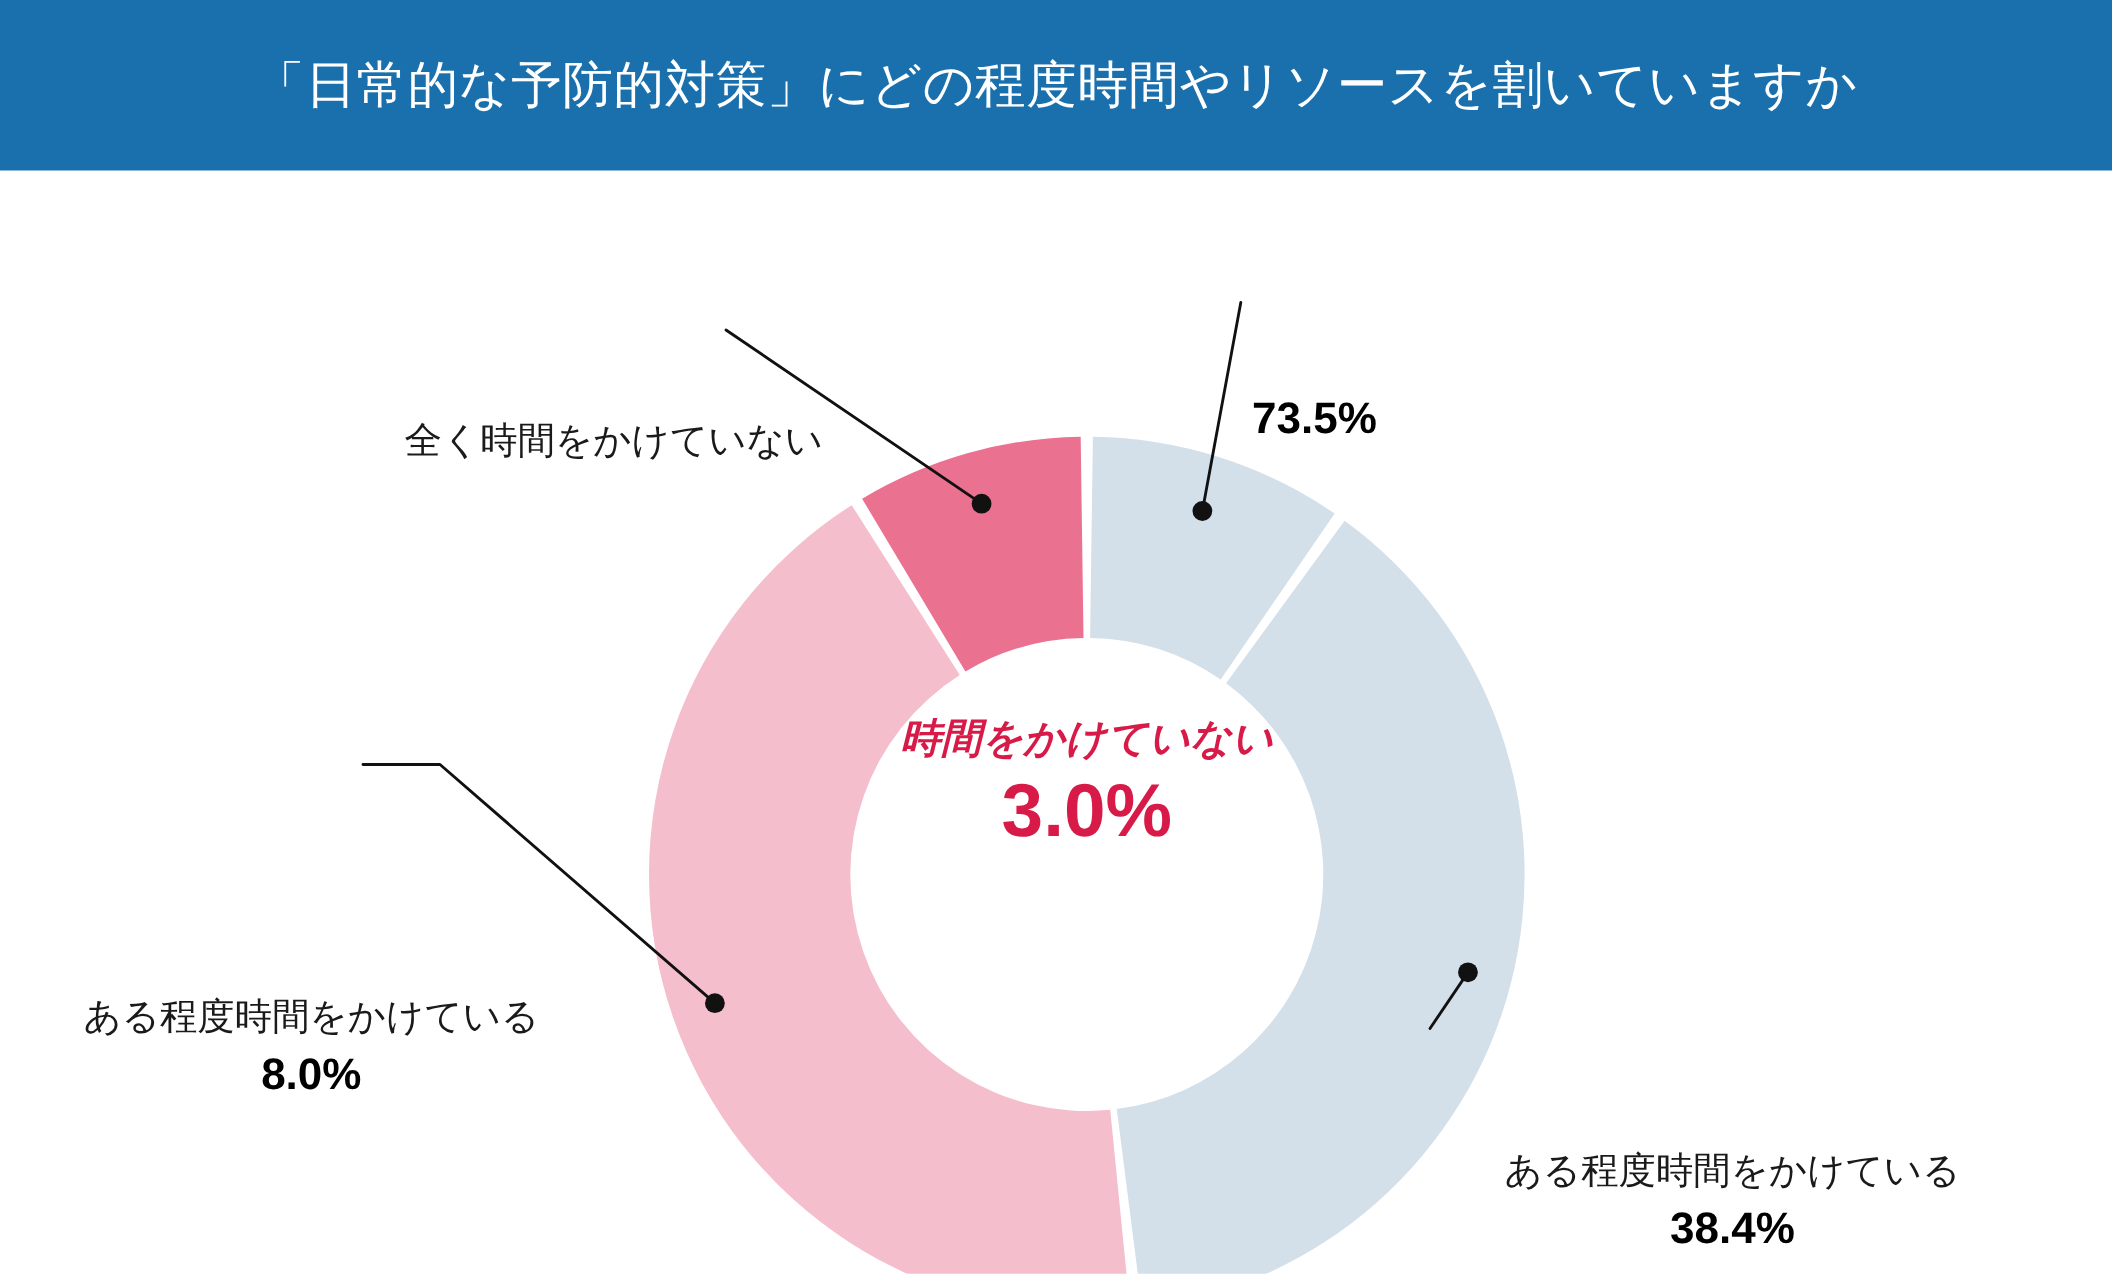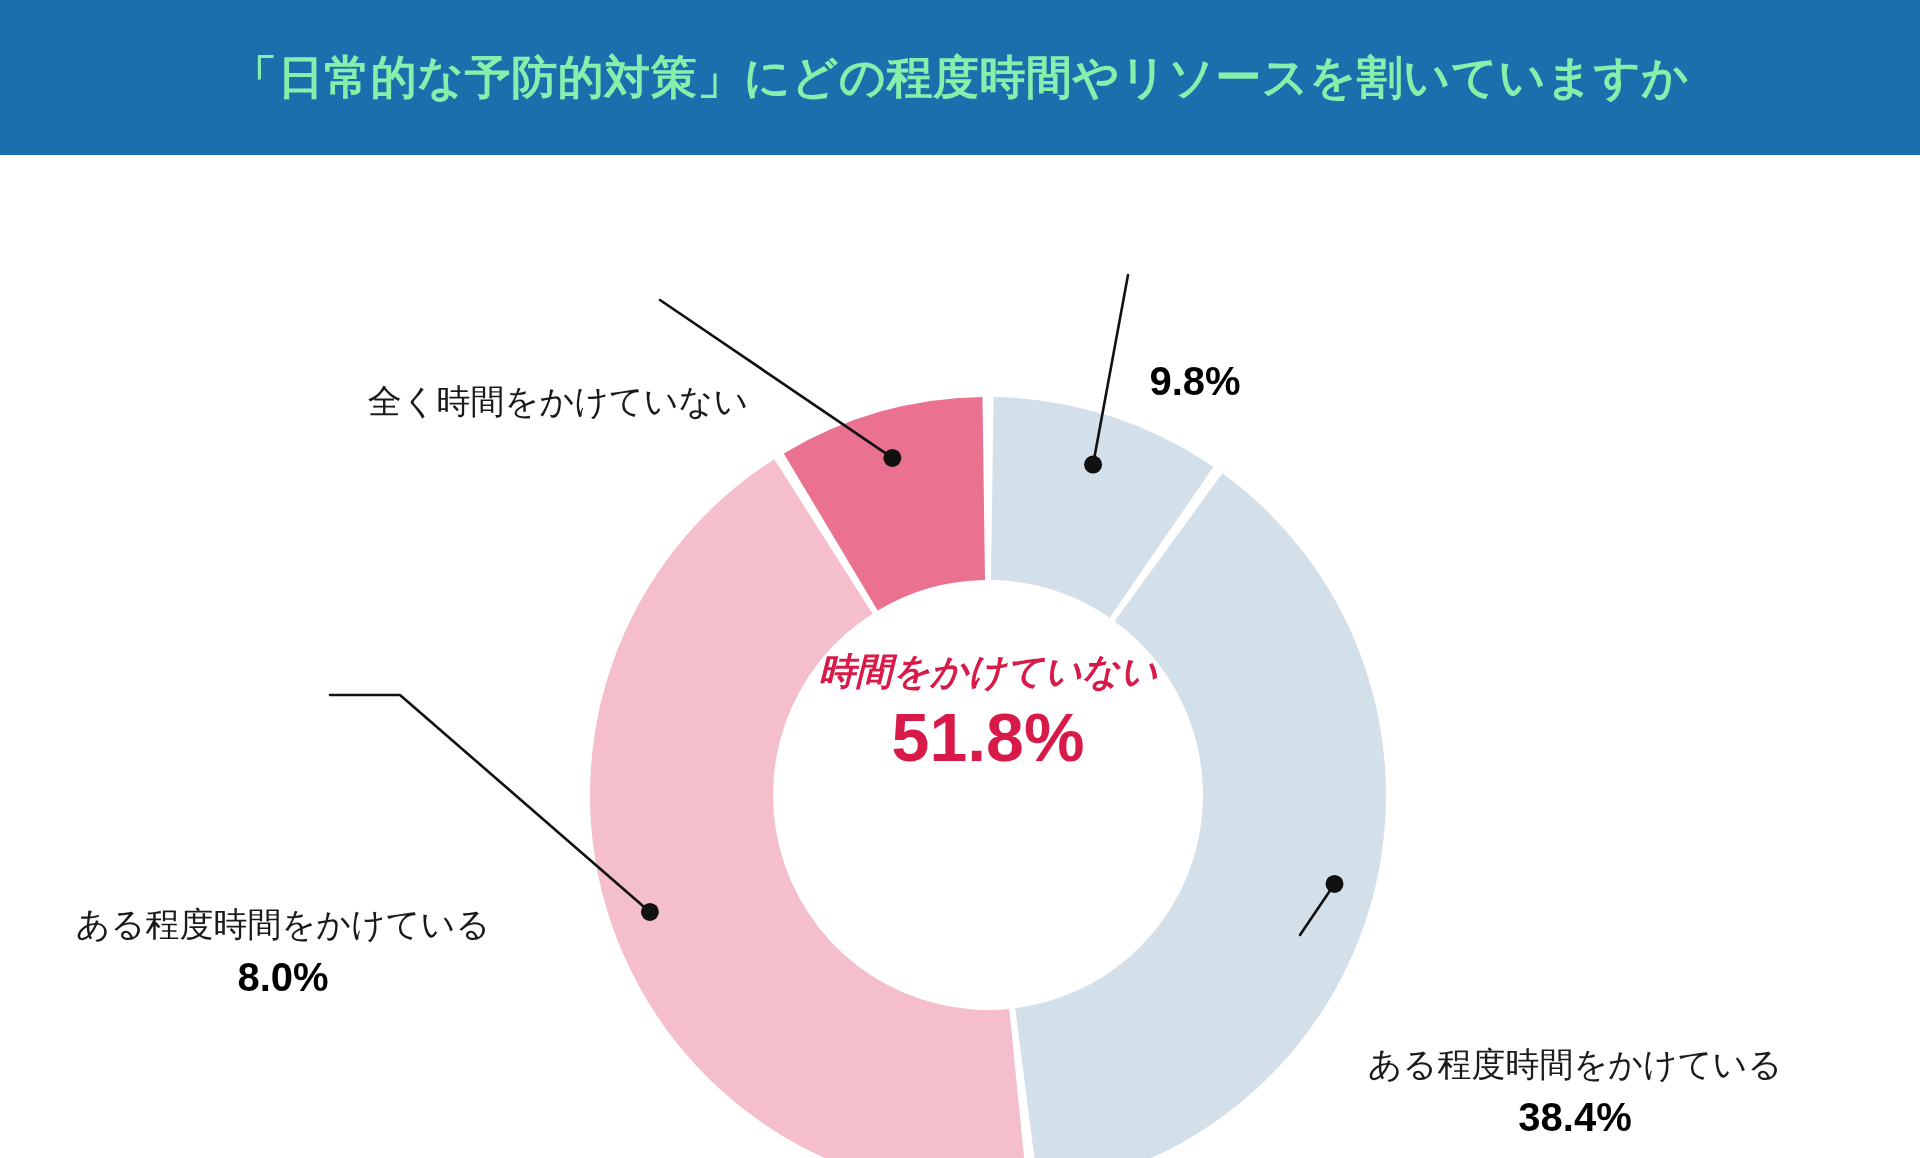--- a/index.html
+++ b/index.html
@@ -20,23 +20,23 @@
     position: absolute;
     left: 0; top: 0;
     width: 1920px;
     height: 155px;
     background: #1A70AD;
     display: flex;
     align-items: center;
     justify-content: center;
   }
   #header-title {
-    color: #86efac;
+    color: #ffffff;
     font-size: 46px;
-    font-weight: bold;
+    font-weight: normal;
     letter-spacing: 0.5px;
     white-space: nowrap;
   }
 
   
   #chart-area {
     position: absolute;
     left: 0; top: 155px;
     width: 1920px;
     height: 1003px;
@@ -121,25 +121,25 @@
         <circle cx="1334.5009400621566" cy="728.9663202343552" r="9" fill="#111111"></circle>
         <path d="M 649.9131354851766 756.9409237287591 L 400 540 L 330 540" stroke="#111111" stroke-width="2.6" fill="none" stroke-linecap="round" stroke-linejoin="round"></path>
         <circle cx="649.9131354851766" cy="756.9409237287591" r="9" fill="#111111"></circle>
         <path d="M 892.3521827560189 302.8862633228038 L 660 145" stroke="#111111" stroke-width="2.6" fill="none" stroke-linecap="round" stroke-linejoin="round"></path>
         <circle cx="892.3521827560189" cy="302.8862633228038" r="9" fill="#111111"></circle>
       </g>
   </svg>
 
   <div id="center-label-group">
     <div id="center-caption">時間をかけていない</div>
-    <div id="center-value">51.8%</div>
+    <div id="center-value">3.0%</div>
   </div>
 
   <div class="callout ta-center" id="callout-sufficient">
-    <div class="pct">9.8%</div>
+    <div class="pct">73.5%</div>
   </div>
 
   <div class="callout ta-center" id="callout-none">
     <div class="cat">全く時間をかけていない</div>
   </div>
 
   <div class="callout ta-center" id="callout-little">
     <div class="cat">ある程度時間をかけている</div>
     <div class="pct">8.0%</div>
   </div>

